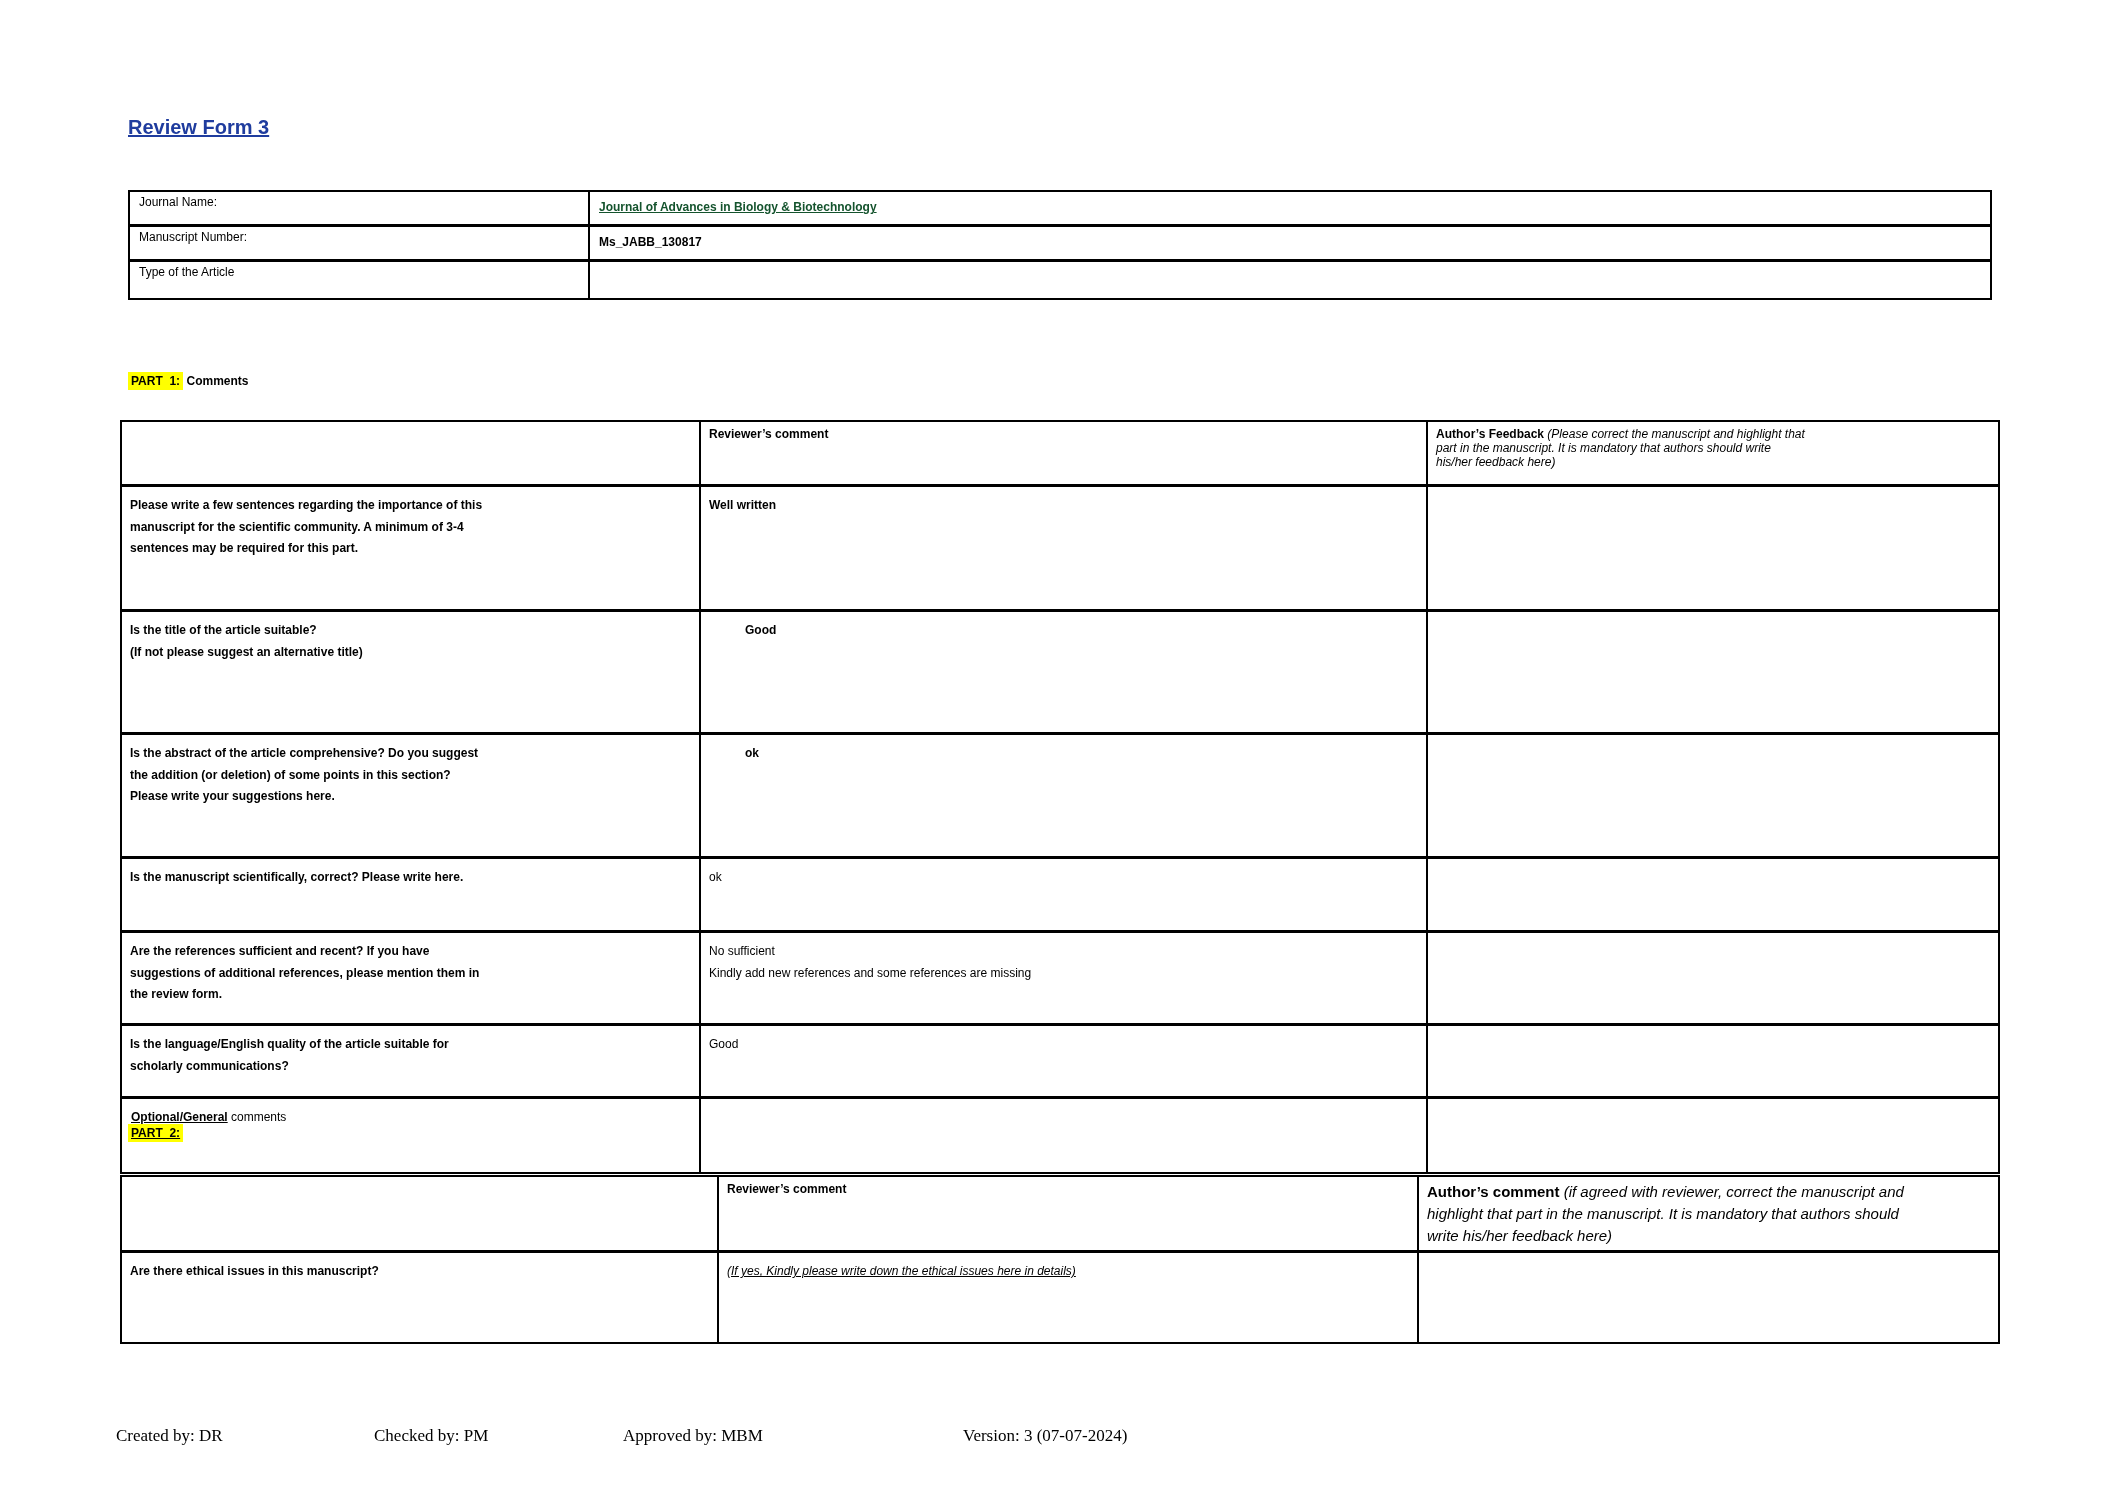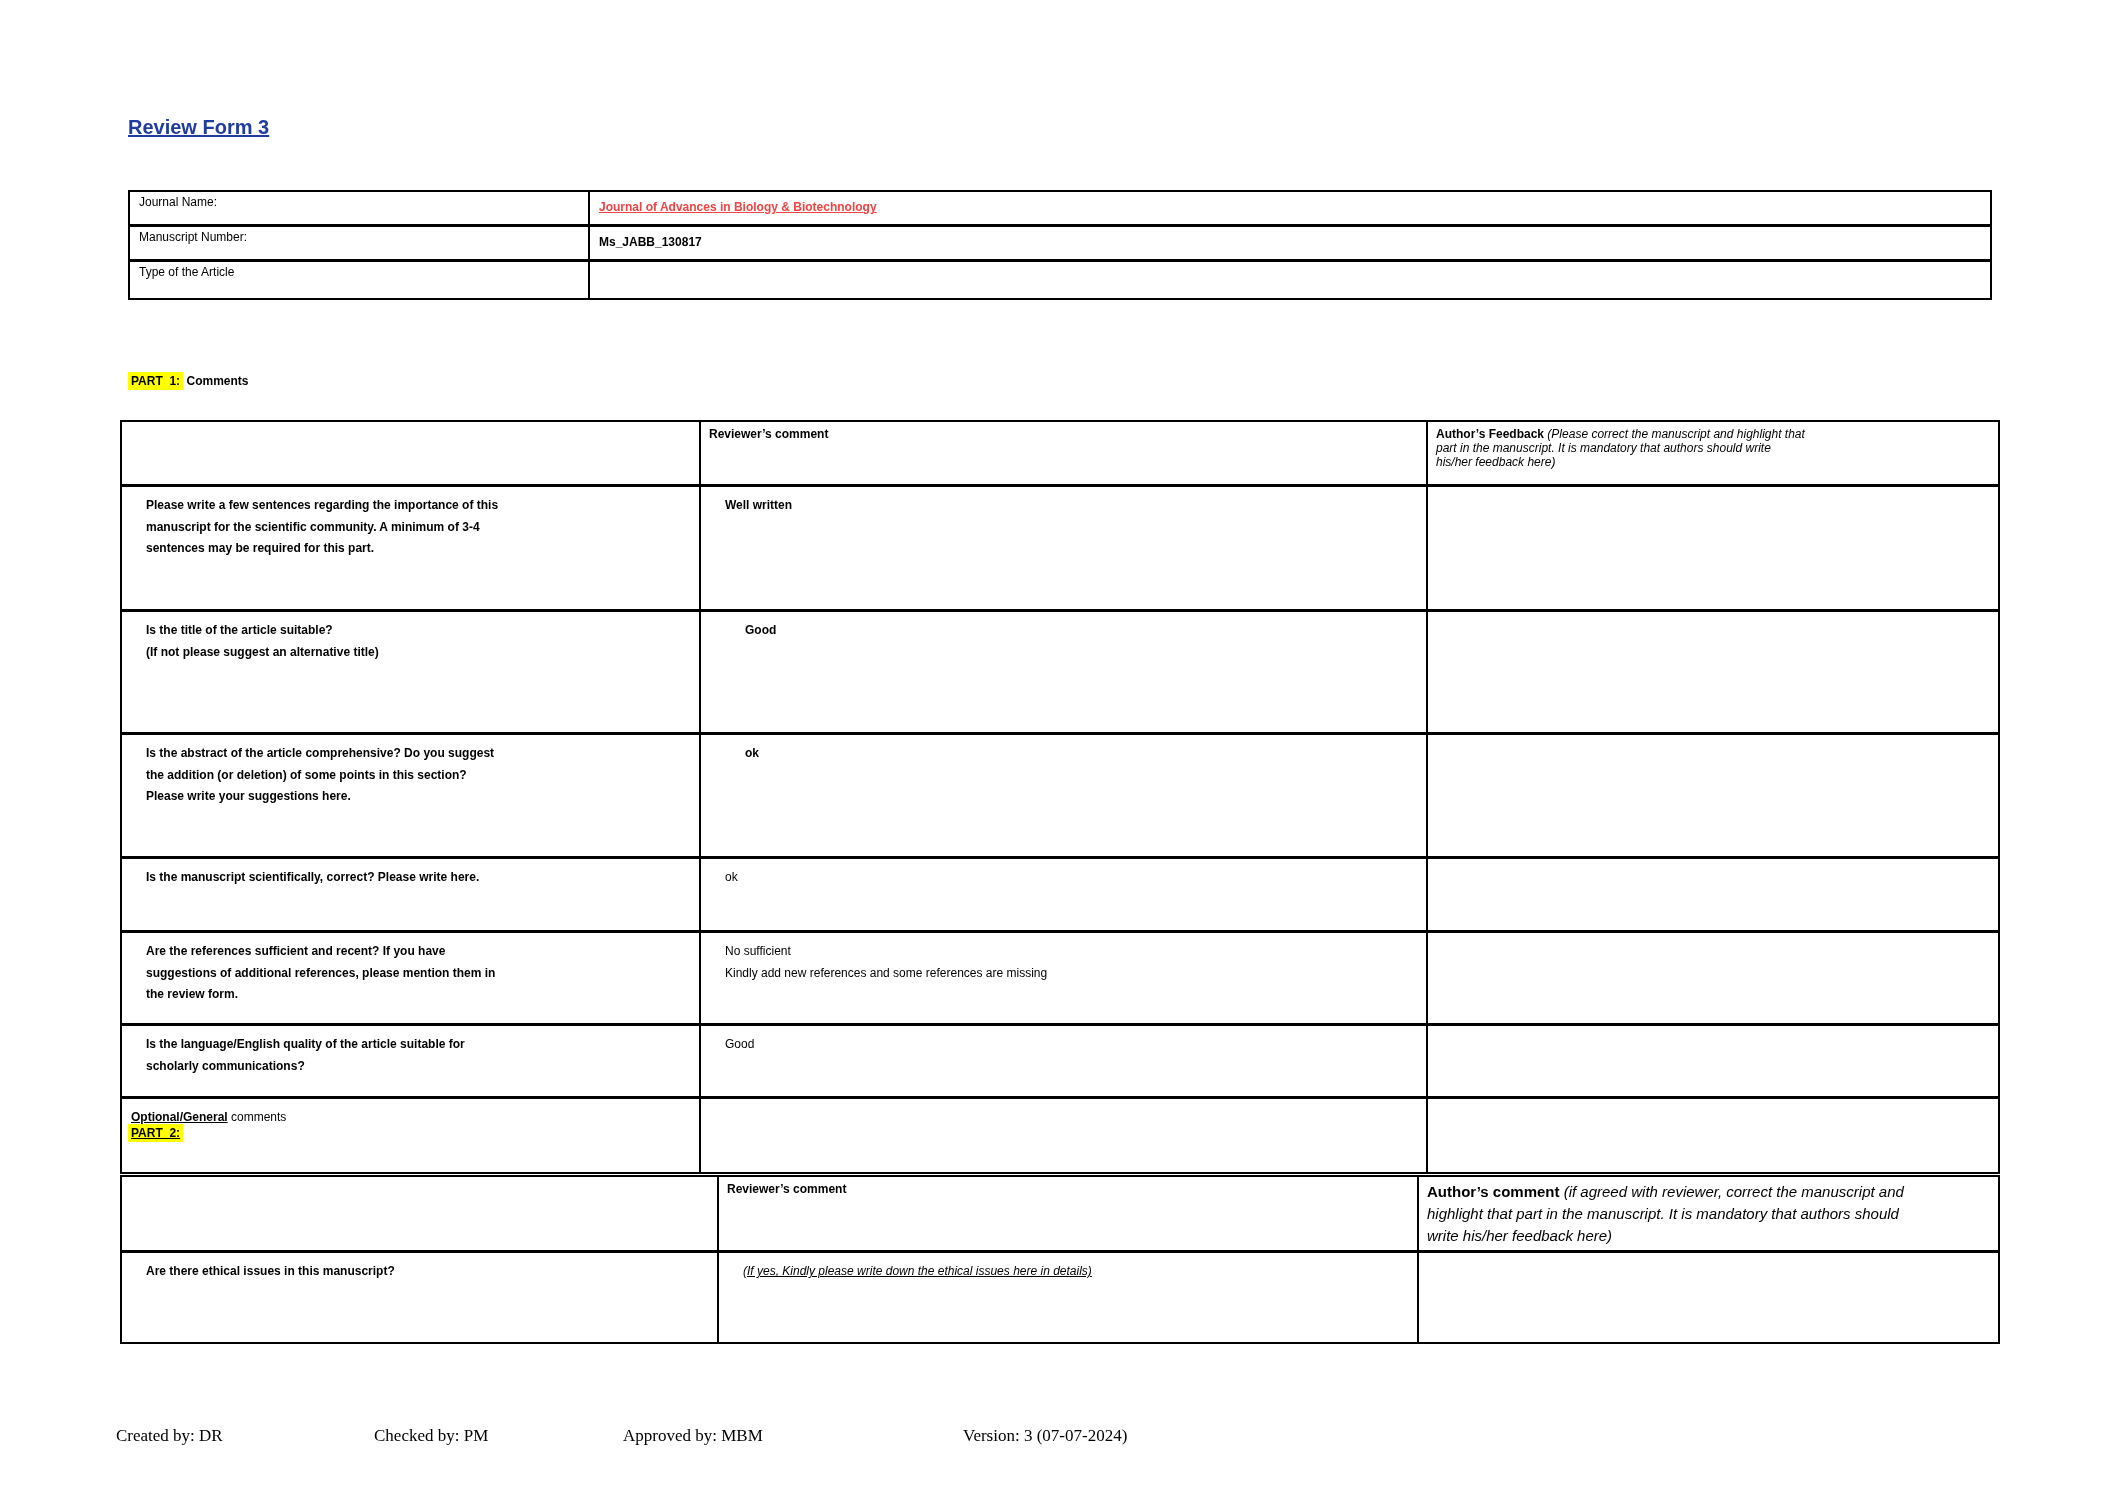--- a/index.html
+++ b/index.html
@@ -16,36 +16,36 @@
   table{border-collapse:collapse;table-layout:fixed;}
   td{vertical-align:top;font-size:12px;word-wrap:break-word;}
   .b{font-weight:bold;}
   .i{font-style:italic;}
   
   .info-table{position:absolute;left:128px;top:190px;width:1862px;}
   .info-table td{border:2px solid #000;padding:3px 9px;line-height:1.3;vertical-align:middle;}
   .info-table tr.thick td{border-top-width:3px;}
   .info-table .lbl{vertical-align:top;}
   .info-table td.val{font-weight:bold;}
-  .info-table a{color:#ef4444;font-weight:bold;text-decoration:underline;}
+  .info-table a{color:#14532d;font-weight:bold;text-decoration:underline;}
   .r-journal td{height:26px;}
   .r-msno td{height:26px;}
   .r-title td{height:70px;}
   .r-type td{height:30px;}
   
   .part-head{position:absolute;left:128px;font-size:12px;font-weight:bold;}
   .p1{top:374px;}
   .p2{top:1126px;text-align:center;}
   .hl{background:#FFFF00;padding:2px 3px;white-space:pre;}
   .hl.ul{text-decoration:underline;}
   
   .pt{position:absolute;left:120px;width:1878px;}
   .t1{top:420px;}
   .t2{top:1175px;}
-  .pt td{border:2px solid #000;border-bottom-width:3px;padding:8px 24px;line-height:1.8;white-space:pre-line;}
+  .pt td{border:2px solid #000;border-bottom-width:3px;padding:8px 8px;line-height:1.8;white-space:pre-line;}
   .pt tr:last-child td{border-bottom-width:2px;}
   .pt .hdr{line-height:1.18;padding:5px 8px;}
   .q{padding:8px 10px 8px 40px;font-weight:bold;}
   .q.noind{padding-left:9px;}
   .a.ab{font-weight:bold;}
   .a.ind{padding-left:44px;}
   .ulb{font-weight:bold;text-decoration:underline;}
   .t1 tr.rh-hdr td{height:52px;}
   .t1 tr.rh0 td{height:106px;}
   .t1 tr.rh1 td{height:104px;}

